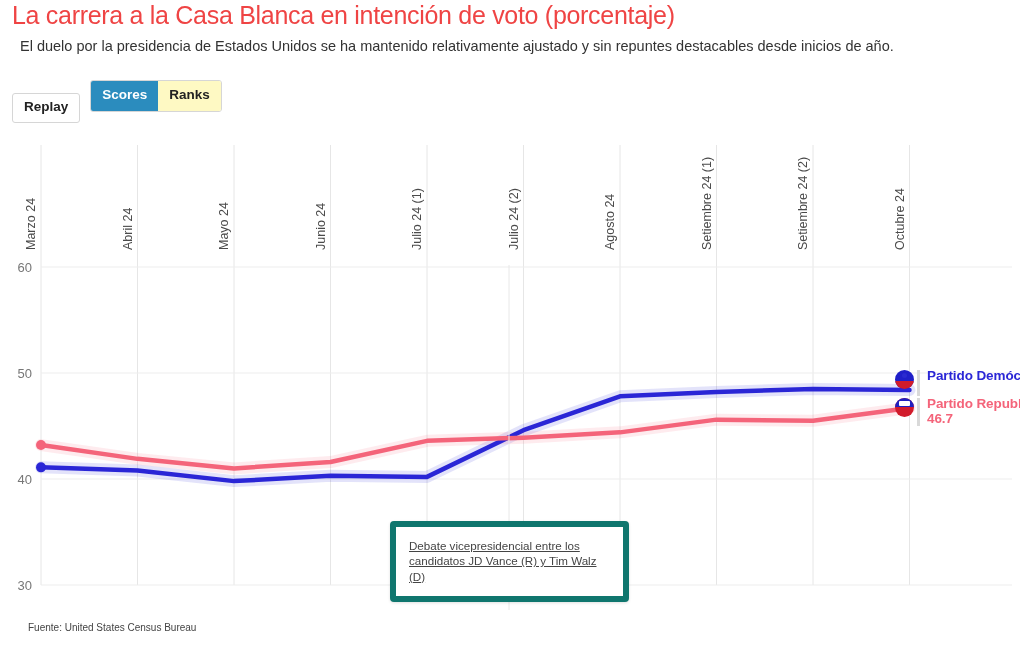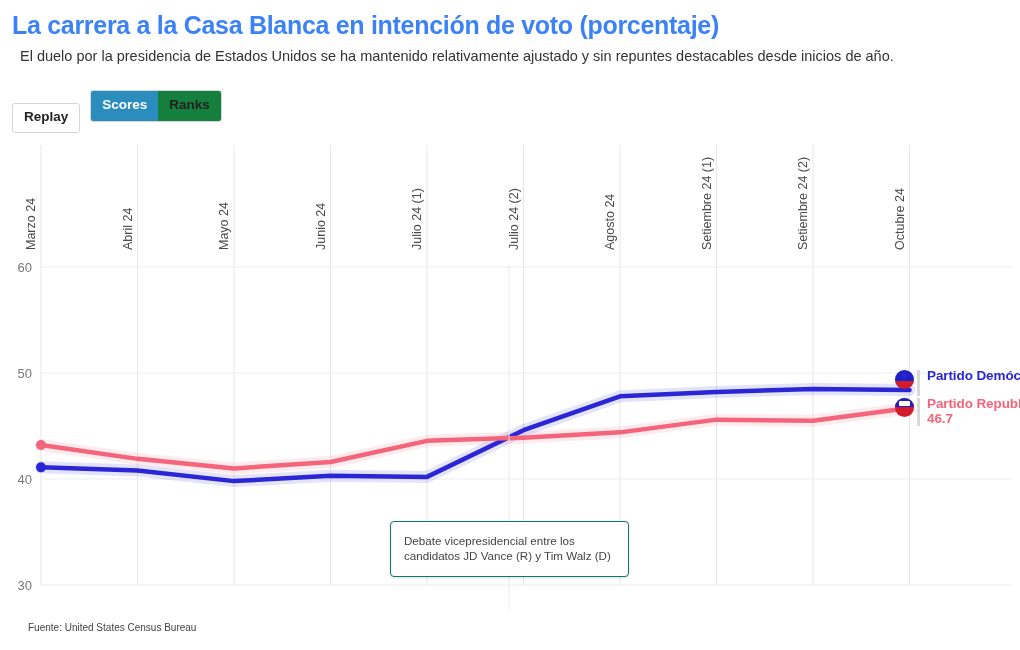--- a/index.html
+++ b/index.html
@@ -19,25 +19,25 @@
     width: 1020px;
     height: 650px;
     position: relative;
     box-sizing: border-box;
     padding: 0 12px;
   }
 
   
   .title {
     font-size: 25px;
-    font-weight: bold;
+    font-weight: normal;
     letter-spacing: -0.3px;
-    color: #3b82f6;
+    color: #ef4444;
     margin: 0;
-    padding-top: 11px;
+    padding-top: 1px;
     line-height: 1.15;
   }
   .subtitle {
     font-size: 14.5px;
     color: #333333;
     margin: 7px 0 0 8px;
     line-height: 1.35;
     max-width: 975px;
   }
 
@@ -66,21 +66,21 @@
     border: 1px solid #d6d6d6;
     border-radius: 3px;
     overflow: hidden;
     background: #ffffff;
   }
   .btn-group .seg {
     font-family: "Liberation Sans", sans-serif;
     font-size: 13.5px;
     font-weight: bold;
     color: #222222;
-    background: #15803d;
+    background: #fef9c3;
     border: none;
     padding: 6px 11px 7px 11px;
     line-height: 1.2;
     cursor: pointer;
   }
   .btn-group .seg.active {
     background: #2b8cbe;
     color: #ffffff;
   }
 
@@ -108,28 +108,29 @@
     fill: #777777;
   }
 
   
   .annotation {
     position: absolute;
     left: 390px;
     top: 521px;
     width: 239px;
     background: #ffffff;
-    border: 1px solid #0f766e;
+    border: 6px solid #0f766e;
     border-radius: 4px;
     box-shadow: 0 1px 3px rgba(0,0,0,0.12);
     padding: 11px 13px 12px 13px;
     box-sizing: border-box;
     font-size: 11.6px;
     line-height: 1.32;
     color: #444444;
+    text-decoration: underline;
   }
 
   
   .legend {
     position: absolute;
     left: 895px;
     top: 368px;
     width: 125px;
     height: 90px;
     overflow: hidden;

